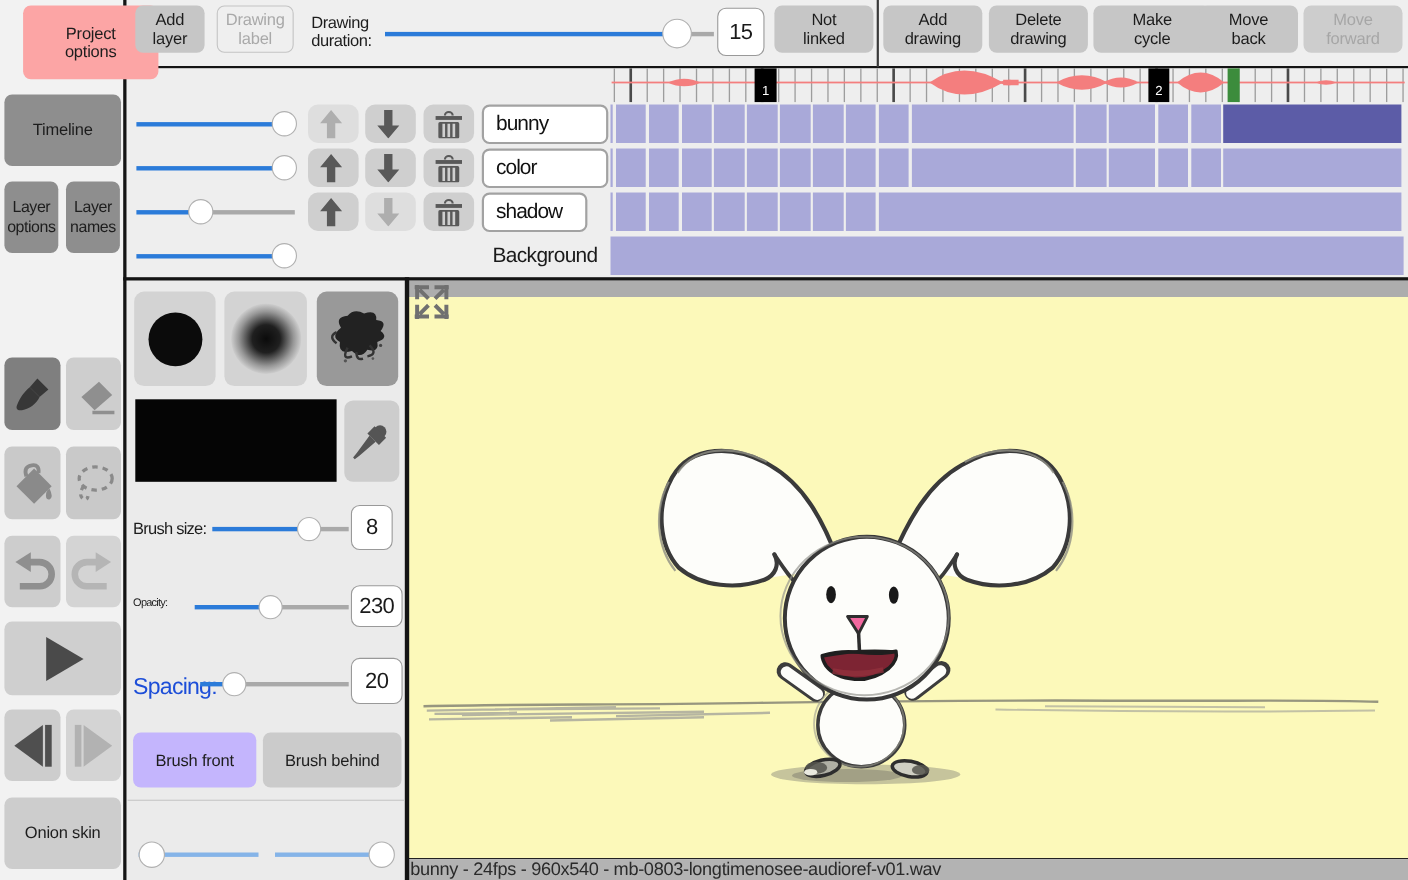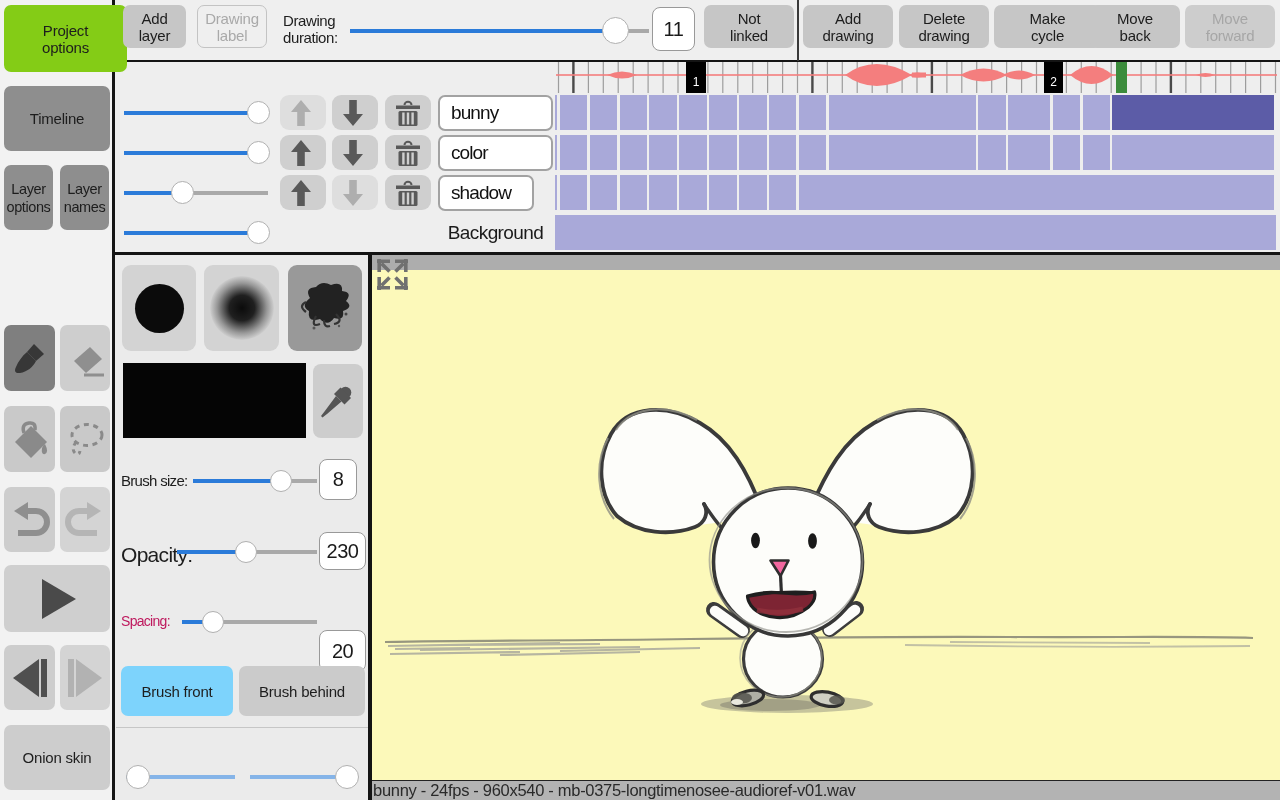--- a/index.html
+++ b/index.html
@@ -10,26 +10,26 @@
 </style></head><body>
 <div id="app">
 <div class="ab" style="left:0;top:0;width:115px;height:800px;background:#f2f2f2"></div>
 <div class="ab" style="left:115px;top:0;width:1165px;height:62px;background:#efefef"></div>
 <div class="ab" style="left:115px;top:62px;width:1165px;height:190px;background:#eeeeee"></div>
 <div class="ab" style="left:115px;top:252px;width:256px;height:548px;background:#ebebeb"></div>
 <div class="ab" style="left:371px;top:254.5px;width:909px;height:15.5px;background:#adadad"></div>
 <div class="ab" style="left:371px;top:270px;width:909px;height:511px;background:#fcf9ba"></div>
 <div class="ab" style="left:371px;top:779.5px;width:909px;height:1.5px;background:#222"></div>
 <div class="ab" style="left:371px;top:781px;width:909px;height:19px;background:#b3b3b3"></div>
-<div class="ab" style="left:373px;top:781px;width:906px;height:19px;font-size:16.5px;letter-spacing:-0.3px;color:#2a2a2a;line-height:19px">bunny - 24fps - 960x540 - mb-0375-longtimenosee-audioref-v01.wav</div>
+<div class="ab" style="left:373px;top:781px;width:906px;height:19px;font-size:16.5px;letter-spacing:-0.3px;color:#2a2a2a;line-height:19px">bunny - 24fps - 960x540 - mb-0803-longtimenosee-audioref-v01.wav</div>
 <div class="ab" style="left:111.5px;top:0;width:3.5px;height:800px;background:#141414"></div>
 <div class="ab" style="left:115px;top:59.5px;width:1165px;height:2.5px;background:#141414"></div>
 <div class="ab" style="left:112px;top:251.5px;width:1168px;height:3px;background:#141414"></div>
 <div class="ab" style="left:368px;top:251.5px;width:3.5px;height:548.5px;background:#141414"></div>
-<div class="btn" style="left:4px;top:5px;width:123px;height:67px;background:#84cc16">Project<br>options</div>
+<div class="btn" style="left:21px;top:5px;width:123px;height:67px;background:#fca5a5">Project<br>options</div>
 <div class="btn" style="left:4px;top:86px;width:106px;height:65px;background:#8e8e8e">Timeline</div>
 <div class="btn" style="left:4px;top:165px;width:49px;height:65px;background:#8e8e8e;font-size:14.5px;line-height:18px;letter-spacing:-0.4px">Layer<br>options</div>
 <div class="btn" style="left:60px;top:165px;width:49px;height:65px;background:#8e8e8e;font-size:14.5px;line-height:18px;letter-spacing:-0.4px">Layer<br>names</div>
 <div class="btn" style="left:4px;top:325px;width:51px;height:66px;background:#7f7f7f">
       <svg width="44" height="44" viewBox="0 0 44 44">
         <path d="M26 8 L36 18 L28 25 L19 16 Z" fill="#373737"></path>
         <path d="M19 16 L28 25 C 25 31 19 36 12 37 C 7 37.5 6 35 8 31 C 10 26 14 20 19 16 Z" fill="#373737"></path>
       </svg>
     </div>
 <div class="btn" style="left:60px;top:325px;width:50px;height:66px;background:#cecece">
@@ -80,21 +80,21 @@
         <rect x="4" y="2" width="6" height="38" fill="#b2b2b2"></rect>
       </svg>
     </div>
 <div class="btn" style="left:4px;top:725px;width:106px;height:65px;background:#cdcdcd">Onion skin</div>
 <div class="btn" style="left:123px;top:5px;width:63px;height:43px;background:#c6c6c6">Add<br>layer</div>
 <div class="btn" style="left:197px;top:5px;width:70px;height:43px;background:#efefef;border:1.5px solid #c3c3c3;color:#a9a9a9">Drawing<br>label</div>
 <div class="ab" style="left:283px;top:13px;font-size:15px;line-height:16.5px;letter-spacing:-0.4px;color:#1d1d1d">Drawing<br>duration:</div>
 <div class="ab" style="left:350px;top:28.5px;width:265px;height:4px;background:#2b7bd9"></div>
 <div class="ab" style="left:615px;top:28.5px;width:34px;height:4px;background:#a9a9a9"></div>
 <div class="ab" style="left:602px;top:17px;width:27px;height:27px;border-radius:50%;background:#fff;border:1.5px solid #b0b0b0"></div>
-<div class="vbox" style="left:652px;top:7px;width:43px;height:44px;font-size:20px;letter-spacing:-0.5px">11</div>
+<div class="vbox" style="left:652px;top:7px;width:43px;height:44px;font-size:20px;letter-spacing:-0.5px">15</div>
 <div class="ab" style="left:796.5px;top:0;width:2px;height:61px;background:#3a3a3a"></div>
 <div class="btn" style="left:704px;top:5px;width:90px;height:43px;background:#c6c6c6;color:#1c1c1c">Not<br>linked</div>
 <div class="btn" style="left:803px;top:5px;width:90px;height:43px;background:#c6c6c6;color:#1c1c1c">Add<br>drawing</div>
 <div class="btn" style="left:899px;top:5px;width:90px;height:43px;background:#c6c6c6;color:#1c1c1c">Delete<br>drawing</div>
 <div class="btn" style="left:994px;top:5px;width:107px;height:43px;background:#c6c6c6;color:#1c1c1c">Make<br>cycle</div>
 <div class="btn" style="left:1090px;top:5px;width:90px;height:43px;background:#c6c6c6;color:#1c1c1c">Move<br>back</div>
 <div class="btn" style="left:1185px;top:5px;width:90px;height:43px;background:#cdcdcd;color:#a6a6a6">Move<br>forward</div>
 <div class="ab" style="left:124px;top:110.5px;width:134px;height:4px;background:#2b7bd9"></div>
     <div class="ab" style="left:258px;top:110.5px;width:10px;height:4px;background:#a9a9a9"></div>
     <div class="ab" style="left:246.5px;top:101.0px;width:23.0px;height:23.0px;border-radius:50%;background:#fff;border:1.5px solid #b0b0b0"></div>
@@ -312,31 +312,31 @@
         <circle cx="27.5" cy="11.5" r="5.8" fill="#555"></circle>
         <path d="M22.5 6.5 L33 17 L26.5 23.5 L16 13 Z" fill="#555"></path>
         <path d="M18 15 L23.5 20.5 L9 33 L4.5 36.5 L3 35 L6.5 30.5 Z" fill="#555"></path>
       </svg>
     </div>
 <div class="ab" style="left:121px;top:472px;font-size:15px;letter-spacing:-0.7px;color:#1d1d1d">Brush size:</div>
     <div class="ab" style="left:193px;top:479px;width:88px;height:4px;background:#2b7bd9"></div>
     <div class="ab" style="left:281px;top:479px;width:36px;height:4px;background:#a9a9a9"></div>
     <div class="ab" style="left:270px;top:470px;width:22px;height:22px;border-radius:50%;background:#fff;border:1.5px solid #b0b0b0"></div>
     <div class="vbox" style="left:319px;top:459px;width:38px;height:41px">8</div>
-<div class="ab" style="left:121px;top:542.5px;font-size:21px;letter-spacing:-0.7px;color:#1d1d1d">Opacity:</div>
+<div class="ab" style="left:121px;top:542.5px;font-size:10px;letter-spacing:-0.7px;color:#1d1d1d">Opacity:</div>
     <div class="ab" style="left:177px;top:549.5px;width:69px;height:4px;background:#2b7bd9"></div>
     <div class="ab" style="left:246px;top:549.5px;width:71px;height:4px;background:#a9a9a9"></div>
     <div class="ab" style="left:235px;top:540.5px;width:22px;height:22px;border-radius:50%;background:#fff;border:1.5px solid #b0b0b0"></div>
     <div class="vbox" style="left:319px;top:532px;width:47px;height:38px">230</div>
-<div class="ab" style="left:121px;top:612.5px;font-size:14px;letter-spacing:-0.7px;color:#be185d">Spacing:</div>
+<div class="ab" style="left:121px;top:612.5px;font-size:21px;letter-spacing:-0.7px;color:#1d4ed8">Spacing:</div>
     <div class="ab" style="left:182px;top:619.5px;width:31px;height:4px;background:#2b7bd9"></div>
     <div class="ab" style="left:213px;top:619.5px;width:104px;height:4px;background:#a9a9a9"></div>
     <div class="ab" style="left:202px;top:610.5px;width:22px;height:22px;border-radius:50%;background:#fff;border:1.5px solid #b0b0b0"></div>
-    <div class="vbox" style="left:319px;top:630px;width:47px;height:42px">20</div>
-<div class="btn" style="left:121px;top:666px;width:112px;height:50px;background:#7dd3fc">Brush front</div>
+    <div class="vbox" style="left:319px;top:598px;width:47px;height:42px">20</div>
+<div class="btn" style="left:121px;top:666px;width:112px;height:50px;background:#c4b5fd">Brush front</div>
 <div class="btn" style="left:239px;top:666px;width:126px;height:50px;background:#cbcbcb">Brush behind</div>
 <div class="ab" style="left:116px;top:727px;width:252px;height:1px;background:#c6c6c6"></div>
 <div class="ab" style="left:126px;top:775px;width:109px;height:4px;background:#85b4e8"></div>
 <div class="ab" style="left:126px;top:765px;width:24px;height:24px;border-radius:50%;background:#fff;border:1.5px solid #b0b0b0"></div>
 <div class="ab" style="left:250px;top:775px;width:100px;height:4px;background:#85b4e8"></div>
 <div class="ab" style="left:335px;top:765px;width:24px;height:24px;border-radius:50%;background:#fff;border:1.5px solid #b0b0b0"></div>
 <svg class="ab" style="left:376px;top:258px" width="33" height="33" viewBox="0 0 33 33">
       <g stroke="#707070" stroke-width="3.6">
         <path d="M1 3.2 H14 M3.2 1 V14 M5.5 5.5 L13.5 13.5"></path>
         <path d="M19 3.2 H32 M29.8 1 V14 M27.5 5.5 L19.5 13.5"></path>

